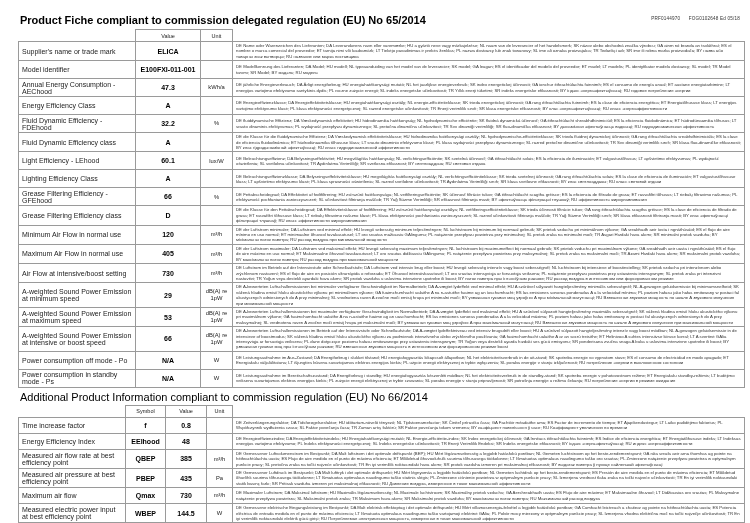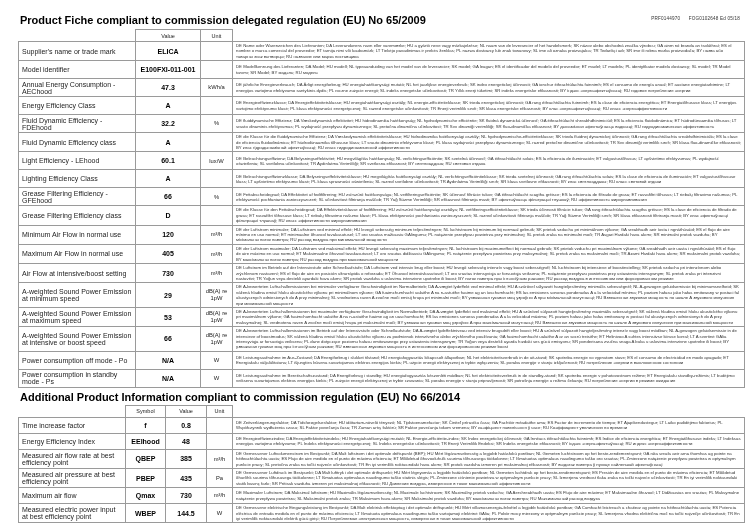--- a/index.html
+++ b/index.html
@@ -1,21 +1,21 @@
 <!DOCTYPE html>
 <html><head>
 <meta charset="utf-8">
 <style>
   html,body{margin:0;padding:0;background:#fff;}
   body{width:750px;height:523px;overflow:hidden;font-family:"Liberation Sans",sans-serif;color:#111;}
   .page{position:relative;padding:14px 5px 0 18px;}
   .docrefs{position:absolute;top:16px;right:10px;font-size:4.6px;color:#333;letter-spacing:.2px;}
   .docrefs span{margin-left:7px;}
   h1.ftitle{font-size:11px;font-weight:bold;margin:0 0 3px 2px;color:#000;}
-  h1.ftitle2{font-size:11px;font-weight:bold;margin:3px 0 2px 2px;color:#000;}
+  h1.ftitle2{font-size:11px;font-weight:normal;margin:3px 0 2px 2px;color:#000;}
   table.fiche{border-collapse:collapse;table-layout:fixed;width:727px;}
   table.fiche td{border:1px solid #9a9a9a;padding:1px 3px;vertical-align:middle;overflow:hidden;}
   table.fiche td.nb{border:none;background:transparent;}
   td.hcell{font-size:5.5px;text-align:center;color:#222;padding:0 1px;height:9px;}
   td.c-label{font-size:7px;color:#222;}
   td.c-value,td.c-symbol{font-size:7px;font-weight:bold;text-align:center;color:#000;}
   td.c-unit{font-size:5.8px;text-align:center;color:#222;line-height:1.15;}
   td.c-description{font-size:4.3px;line-height:5.4px;color:#333;padding:1px 4px;}
   table.t1 tr.datarow{height:18px;}
   table.t2 tr.datarow{height:16px;}
@@ -23,21 +23,21 @@
 </head>
 <body>
 
 <div class="page">
 
   <div class="docrefs">
     <span>PRF0144970</span>
     <span>FOG0102648 Ed 05/18</span>
   </div>
 
-  <h1 class="ftitle">Product Fiche compliant to commission delegated regulation (EU) No 65/2009</h1>
+  <h1 class="ftitle">Product Fiche compliant to commission delegated regulation (EU) No 65/2014</h1>
 
   <table class="fiche t1">
     <colgroup>
       <col style="width:117px">
         <col style="width:65px">
         <col style="width:32px">
         <col>
     </colgroup>
     <thead>
       <tr>

